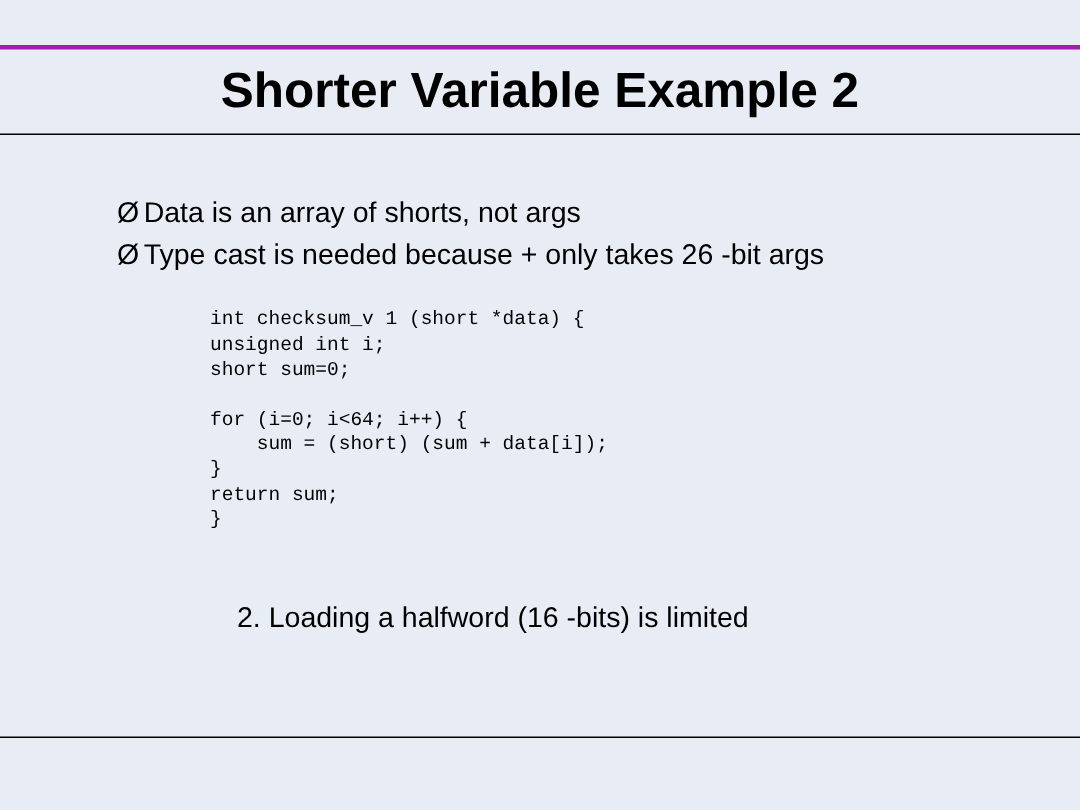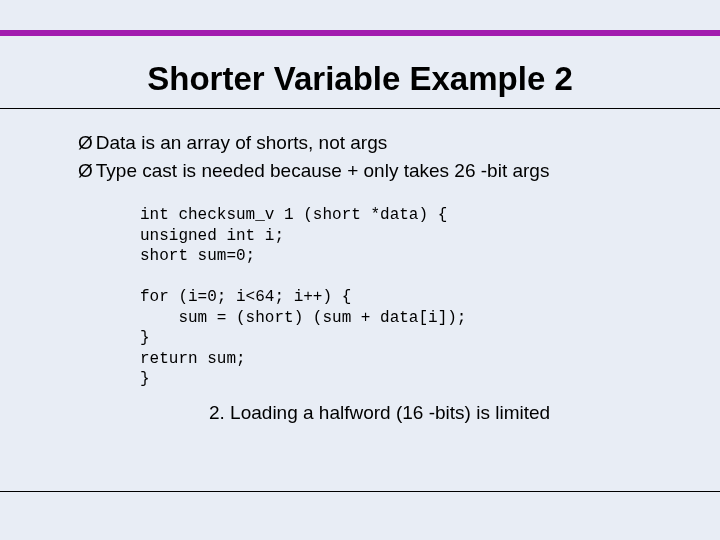--- a/index.html
+++ b/index.html
@@ -14,24 +14,24 @@
     .slide {
       width: 720px;
       height: 540px;
       position: relative;
     }
     .title-band {
       position: absolute;
       top: 30px;
       left: 0;
       right: 0;
-      border-top: 6px solid #a21caf;
+      border-top: 3px solid #a21caf;
       border-bottom: 1px solid #000;
       background: rgba(255,255,255,0.0);
-      padding: 24px 0 10px 0;
+      padding: 8px 0 10px 0;
       text-align: center;
     }
     .title-band h1 {
       font-size: 33px;
       font-weight: bold;
       letter-spacing: 0px;
     }
     .content {
       position: absolute;
       top: 130px;
@@ -45,35 +45,35 @@
       display: flex;
     }
     .bullet-mark {
       flex: 0 0 auto;
       font-family: Arial, sans-serif;
       margin-right: 3px;
     }
     .bullet-text { flex: 1 1 auto; }
     .code-block {
       font-family: "Courier New", Courier, monospace;
-      font-size: 16px;
+      font-size: 13px;
       line-height: 1.28;
       margin-top: 22px;
       margin-left: 62px;
       white-space: pre;
     }
     .problems {
       position: absolute;
       top: 400px;
       left: 95px;
       font-size: 19px;
       line-height: 1.35;
     }
     .problems .p-label { font-weight: bold; }
-    .problems .p-line2 { margin-left: 114px; }
+    .problems .p-line2 { margin-left: 63px; }
     .bottom-rule {
       position: absolute;
       left: 0;
       right: 0;
       bottom: 48px;
       border-top: 1px solid #000;
       height: 0;
     }
   </style>
 </head>

